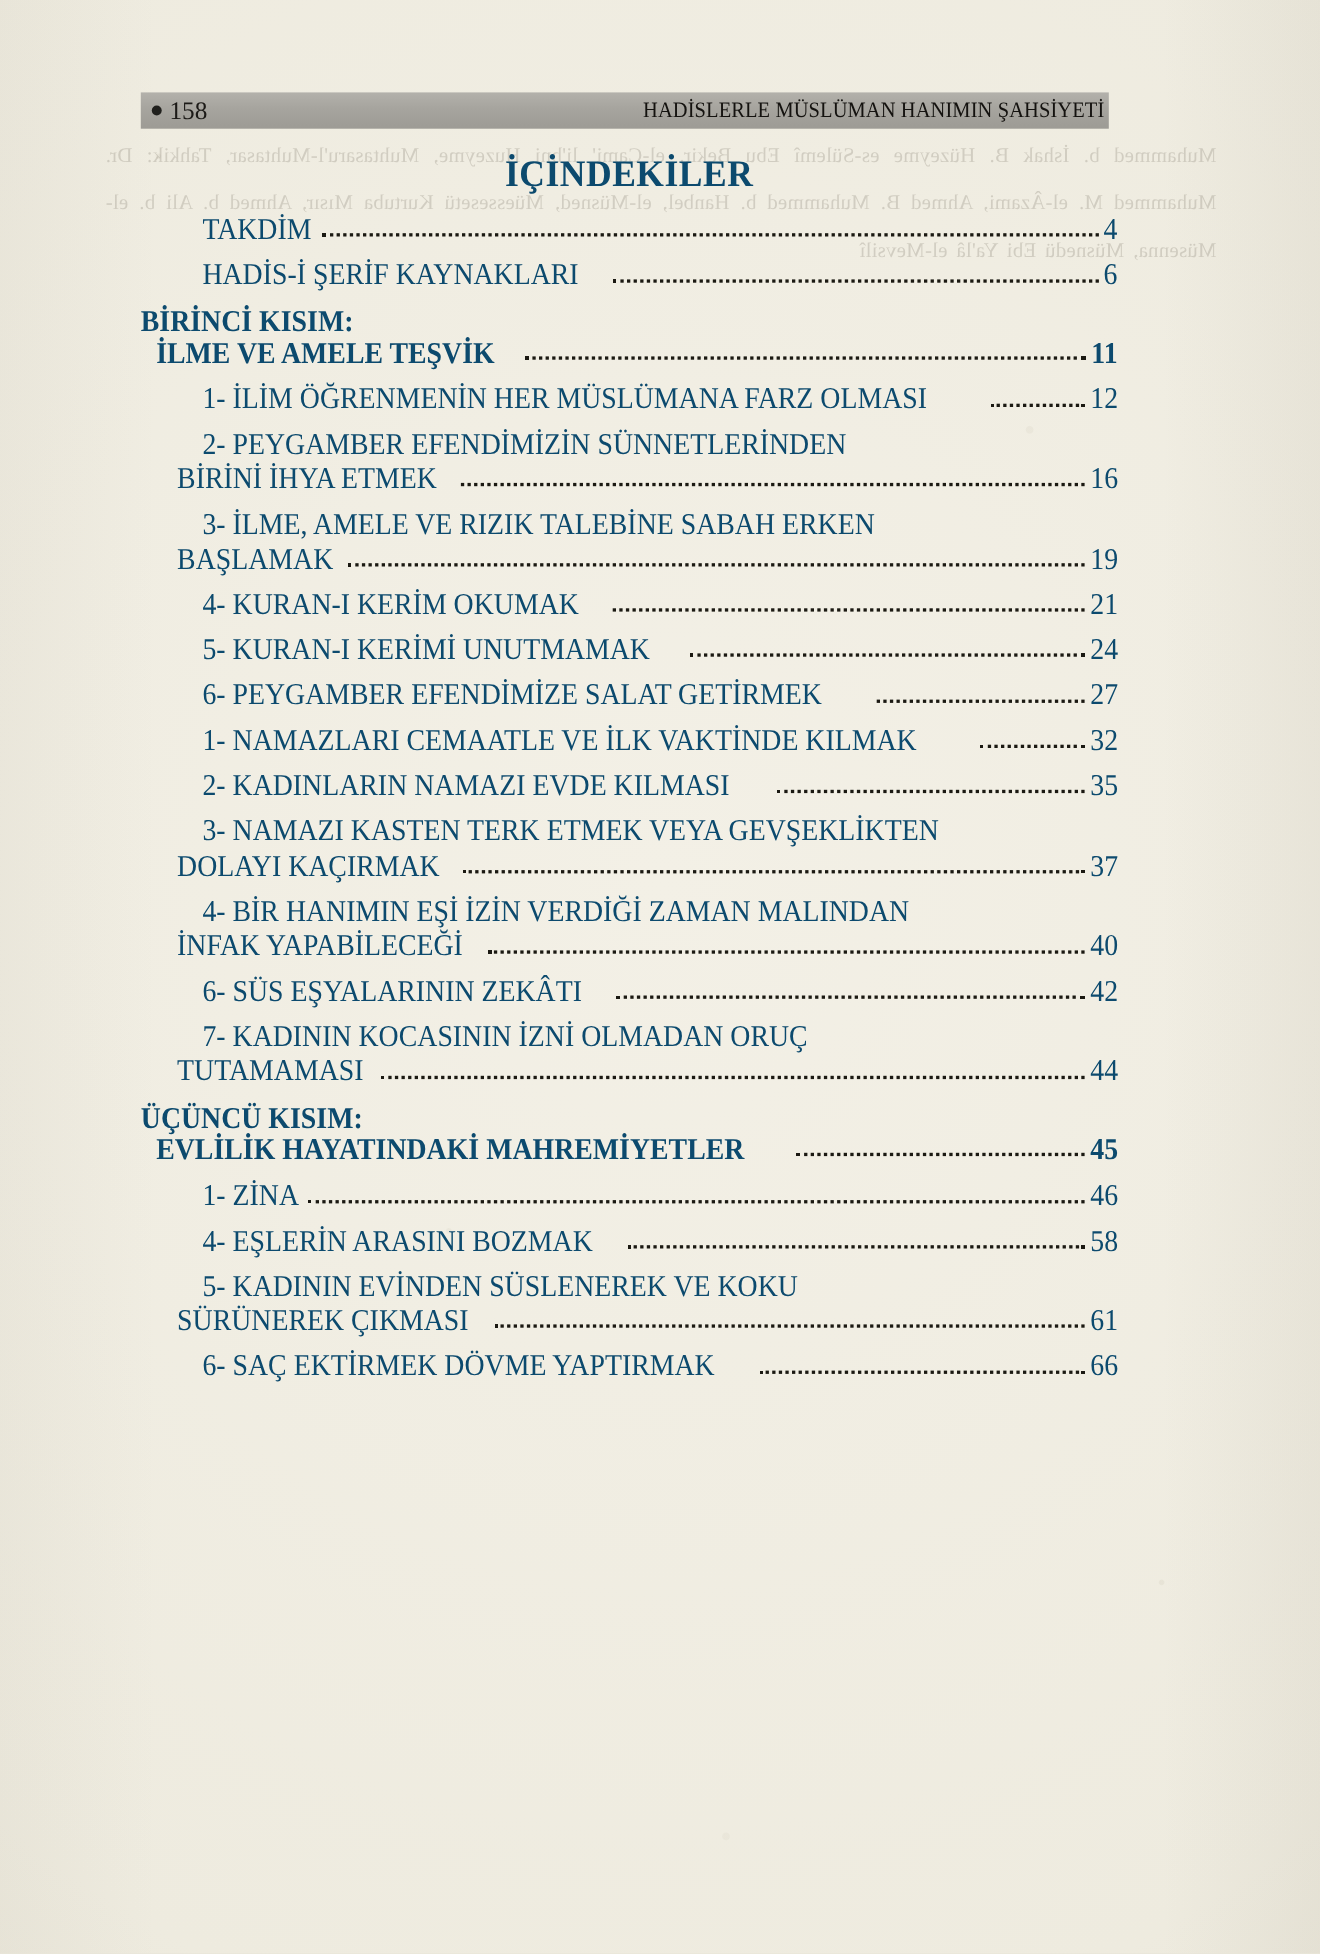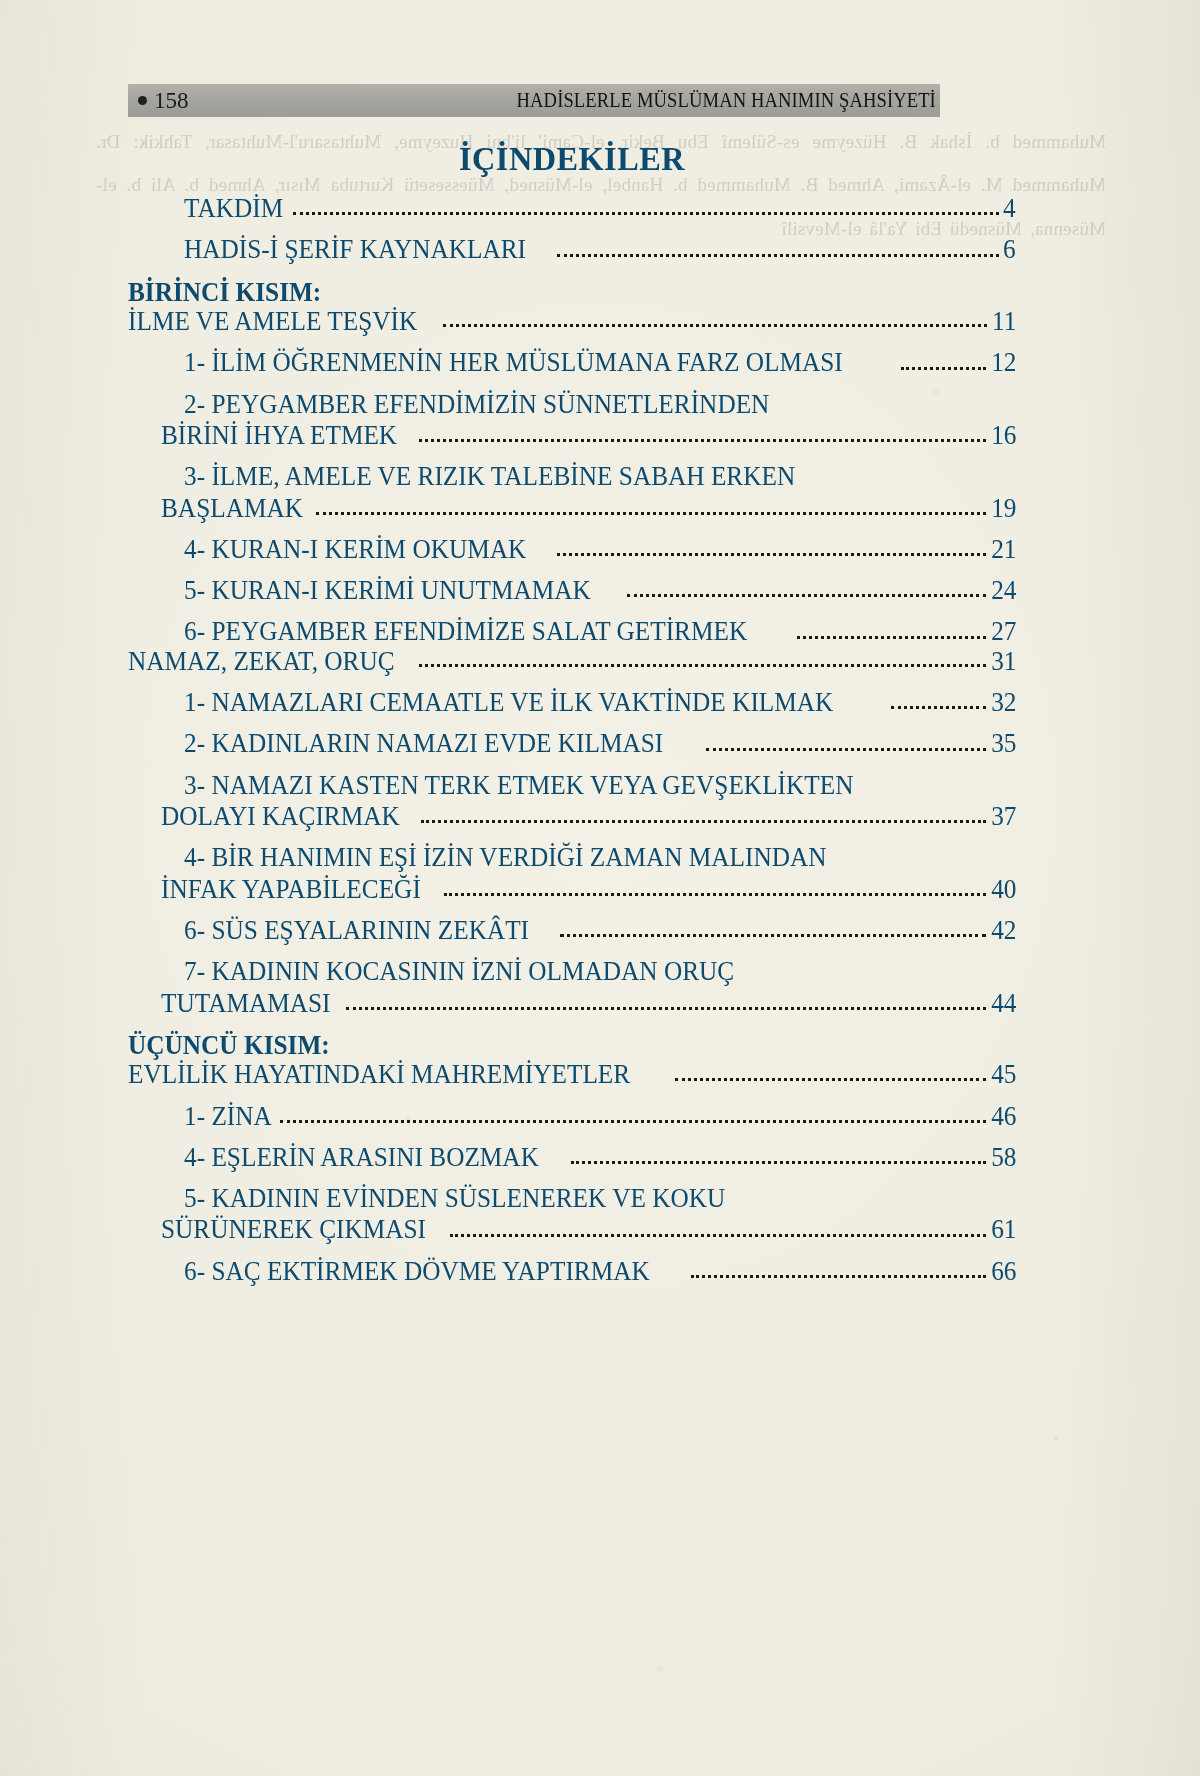--- a/index.html
+++ b/index.html
@@ -36,21 +36,21 @@
     font-size:19px;line-height:43.4px;letter-spacing:.2px;
     transform:scaleX(-1);
     text-align:justify;
     pointer-events:none;user-select:none;
     filter:blur(.4px);
     white-space:pre-wrap;
     word-spacing:3px;
   }
   
   #head{
-    position:absolute;left:128px;top:84px;width:812px;height:33px;
+    position:absolute;left:128px;top:84px;width:880px;height:33px;
     background:linear-gradient(180deg,#b3b1ab 0%,#a6a49e 45%,#9d9b95 100%);
     display:flex;align-items:center;
   }
   #head .folio{
     display:flex;align-items:center;gap:7px;
     margin-left:10px;
     font-size:23px;color:#1c1a17;
     font-family:"Liberation Serif","DejaVu Serif",serif;
   }
   #head .dot{width:9px;height:9px;border-radius:50%;background:#20201d;display:inline-block;}
@@ -76,21 +76,21 @@
   .entry{
     display:flex;align-items:flex-end;
     font-size:27.5px;line-height:1.03;
     margin-top:13px;
     white-space:nowrap;
   }
   .entry .txt{transform:scaleX(.92);transform-origin:left bottom;display:inline-block;}
   .entry.ind{padding-left:56px;}
   .entry.hang{padding-left:0;margin-top:3px;margin-left:33px;}
   .entry.sec{font-weight:bold;margin-top:14px;}
-  .entry.sec2{font-weight:normal;margin-top:1px;}
+  .entry.sec2{font-weight:bold;margin-top:1px;margin-left:14px;}
   .leader{
     flex:1 1 auto;
     overflow:hidden;
     height:0;
     border-bottom:3.2px dotted #1b1912;
     margin:0 2px 7px 1px;
     min-width:10px;
   }
   .entry.sec .leader, .entry.sec2 .leader{border-bottom-width:3.6px;margin-bottom:8px;}
   .pg{
@@ -166,25 +166,20 @@
       <div class="entry ind">
         <span class="txt">5- KURAN-I KERİMİ UNUTMAMAK</span>
         <span class="leader"></span>
         <span class="pg">24</span>
       </div>
       <div class="entry ind">
         <span class="txt">6- PEYGAMBER EFENDİMİZE SALAT GETİRMEK</span>
         <span class="leader"></span>
         <span class="pg">27</span>
       </div>
-      <div class="entry sec2">
-        <span class="txt">NAMAZ, ZEKAT, ORUÇ</span>
-        <span class="leader"></span>
-        <span class="pg">31</span>
-      </div>
       <div class="entry ind">
         <span class="txt">1- NAMAZLARI CEMAATLE VE İLK VAKTİNDE KILMAK</span>
         <span class="leader"></span>
         <span class="pg">32</span>
       </div>
       <div class="entry ind">
         <span class="txt">2- KADINLARIN NAMAZI EVDE KILMASI</span>
         <span class="leader"></span>
         <span class="pg">35</span>
       </div>

